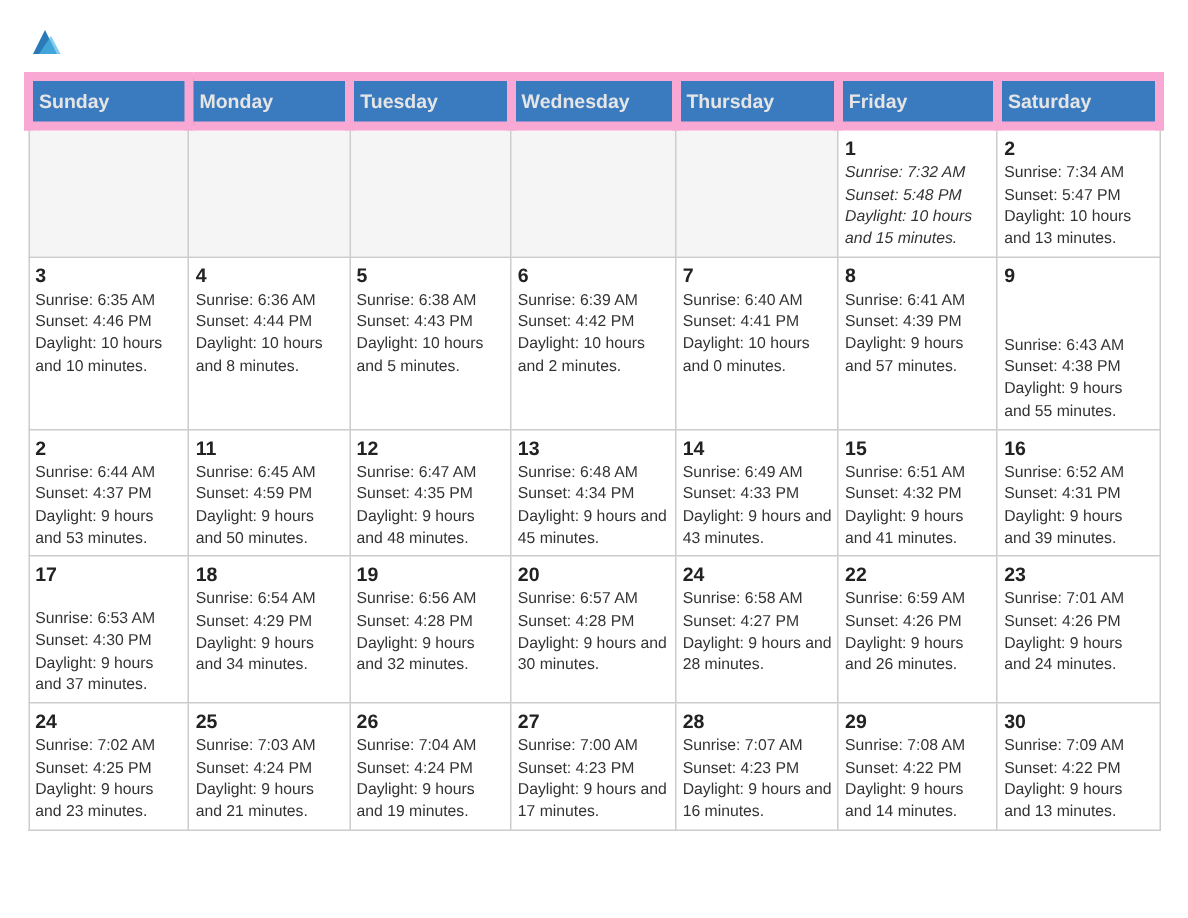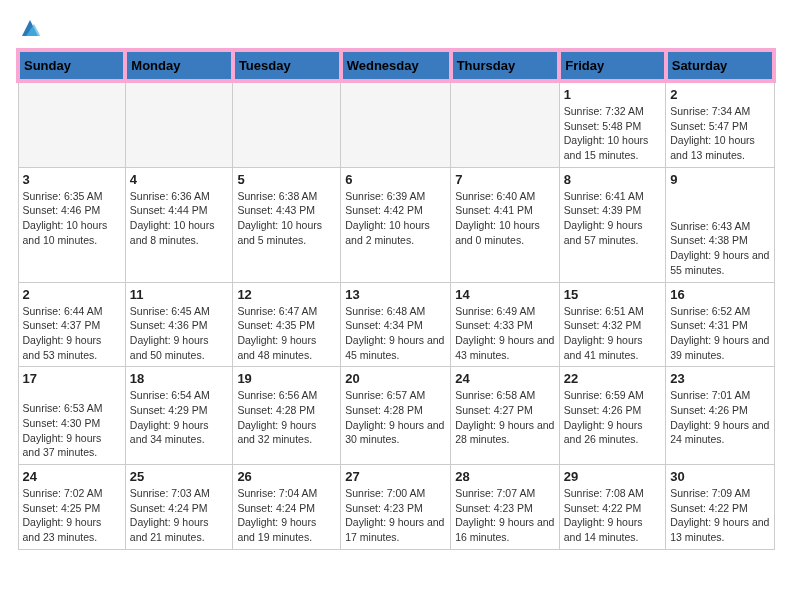--- a/index.html
+++ b/index.html
@@ -52,26 +52,26 @@
       font-size: 16px;
       color: #444;
     }
     .calendar {
       width: 100%;
       border-collapse: collapse;
       font-size: 11px;
     }
     .calendar th {
       background: #3a7abf;
-      color: #000000;
+      color: #e5e5e5;
       text-align: left;
       padding: 6px 4px;
       font-size: 13px;
       font-weight: bold;
-      border: 4px solid #f9a8d4;
+      border: 6px solid #f9a8d4;
     }
     .calendar td {
       border: 1px solid #ccc;
       vertical-align: top;
       padding: 4px 4px;
       width: 113px;
       min-height: 80px;
       background: #fff;
     }
     .calendar td.empty {
@@ -124,21 +124,21 @@
   </thead>
   <tbody id="calendar-body">
   <tr>
         <td class="empty"></td>
         <td class="empty"></td>
         <td class="empty"></td>
         <td class="empty"></td>
         <td class="empty"></td>
         <td>
           <span class="day-num">1</span>
-          <div class="day-info" style="white-space: pre-wrap;">Sunrise: 7:32 AM
+          <div class="day-info" style="white-space: pre-wrap; font-style: italic;">Sunrise: 7:32 AM
 Sunset: 5:48 PM
 Daylight: 10 hours and 15 minutes.</div>
         </td>
         <td>
           <span class="day-num">2</span>
           <div class="day-info" style="white-space: pre-wrap;">Sunrise: 7:34 AM
 Sunset: 5:47 PM
 Daylight: 10 hours and 13 minutes.</div>
         </td>
       </tr>
@@ -189,21 +189,21 @@
       <tr>
         <td>
           <span class="day-num">2</span>
           <div class="day-info" style="white-space: pre-wrap;">Sunrise: 6:44 AM
 Sunset: 4:37 PM
 Daylight: 9 hours and 53 minutes.</div>
         </td>
         <td>
           <span class="day-num">11</span>
           <div class="day-info" style="white-space: pre-wrap;">Sunrise: 6:45 AM
-Sunset: 4:36 PM
+Sunset: 4:59 PM
 Daylight: 9 hours and 50 minutes.</div>
         </td>
         <td>
           <span class="day-num">12</span>
           <div class="day-info" style="white-space: pre-wrap;">Sunrise: 6:47 AM
 Sunset: 4:35 PM
 Daylight: 9 hours and 48 minutes.</div>
         </td>
         <td>
           <span class="day-num">13</span>

